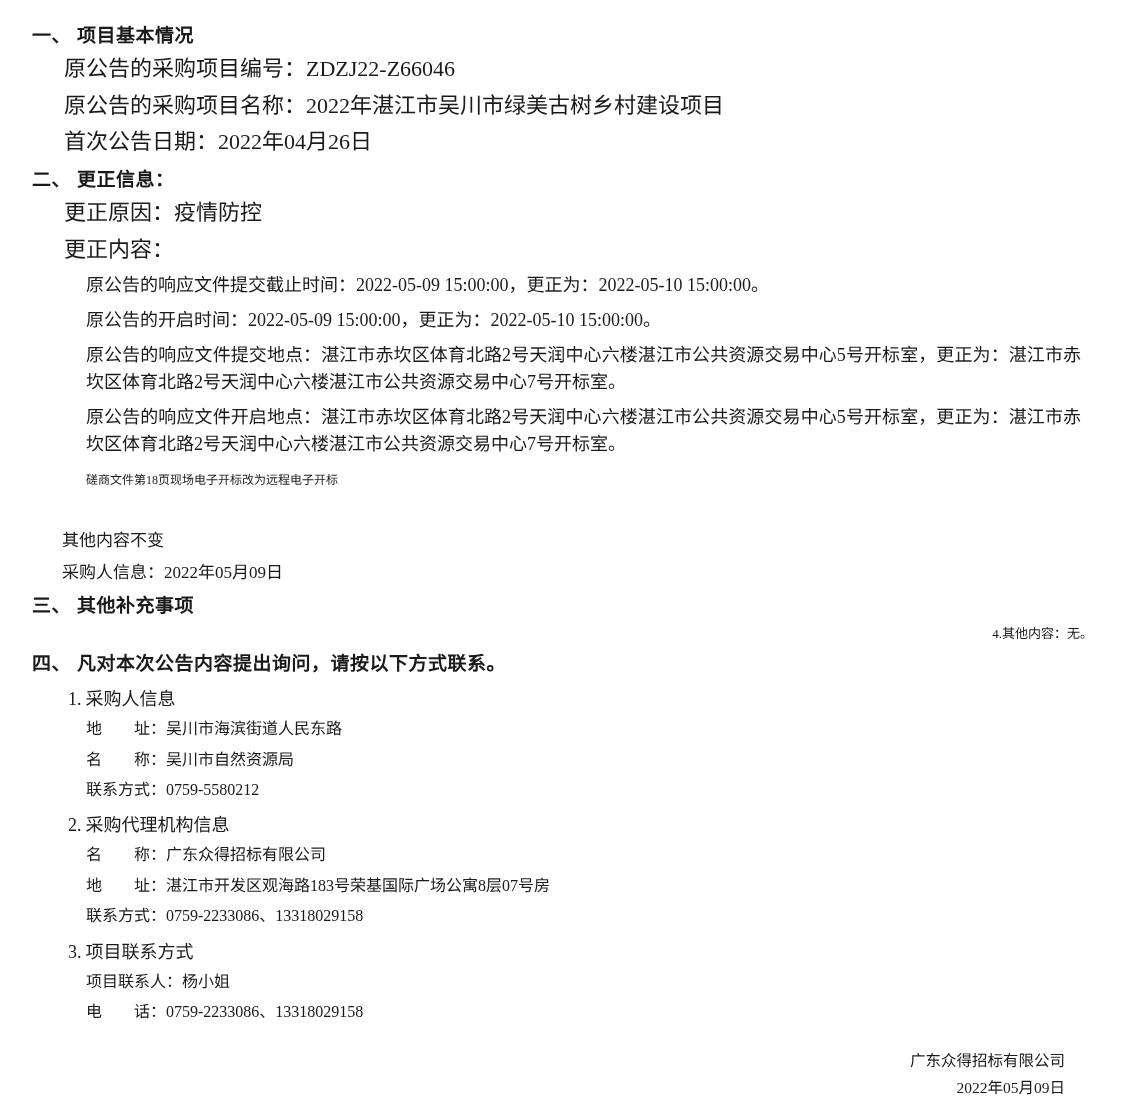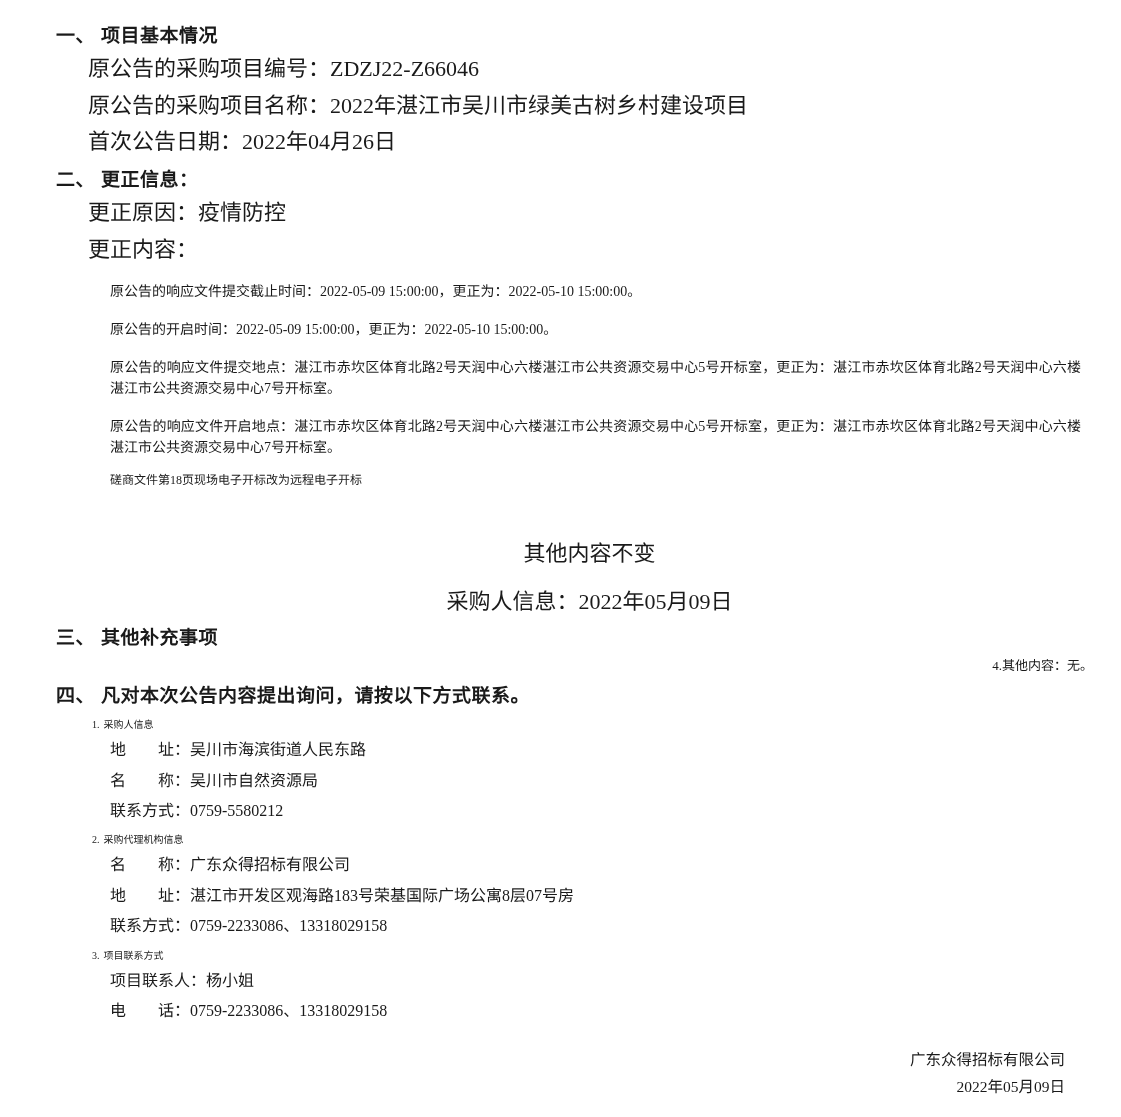--- a/index.html
+++ b/index.html
@@ -11,62 +11,61 @@
     width: 1121px;
     min-height: 1117px;
     font-family: "Liberation Serif", "DejaVu Serif", serif;
     color: #1a1a1a;
     -webkit-font-smoothing: antialiased;
   }
   .page {
     position: relative;
     width: 1121px;
     min-height: 1117px;
-    padding: 14px 28px 10px 48px;
+    padding: 14px 28px 10px 24px;
     box-sizing: border-box;
   }
   .sec-title {
     font-size: 19px;
     font-weight: bold;
     margin: 6px 0 6px 8px;
     letter-spacing: 0.5px;
   }
   .sec-title .num {
     margin-right: 6px;
   }
   .lvl1 {
     font-size: 22px;
     margin: 7px 0 7px 40px;
     line-height: 1.35;
   }
   .lvl2 {
-    font-size: 14px;
-    margin: 17px 0 8px 62px;
+    font-size: 18px;
+    margin: 8px 0 8px 62px;
     line-height: 1.5;
     text-align: justify;
   }
   .lvl2.wrap {
     margin-right: 12px;
     text-indent: 0;
   }
   .small-note {
     font-size: 12px;
     margin: 14px 0 0 62px;
     line-height: 1.4;
   }
   .gap {
     height: 30px;
   }
   .plain {
-    font-size: 22px;
-    margin: 16px 0 7px 38px;
-    text-align: center;
+    font-size: 17px;
+    margin: 7px 0 7px 38px;
   }
   .sub-item {
-    font-size: 10px;
+    font-size: 18px;
     margin: 9px 0 6px 44px;
   }
   .sub-item .idx {
     margin-right: 4px;
   }
   .field {
     font-size: 16px;
     margin: 8px 0 8px 62px;
     line-height: 1.4;
   }

